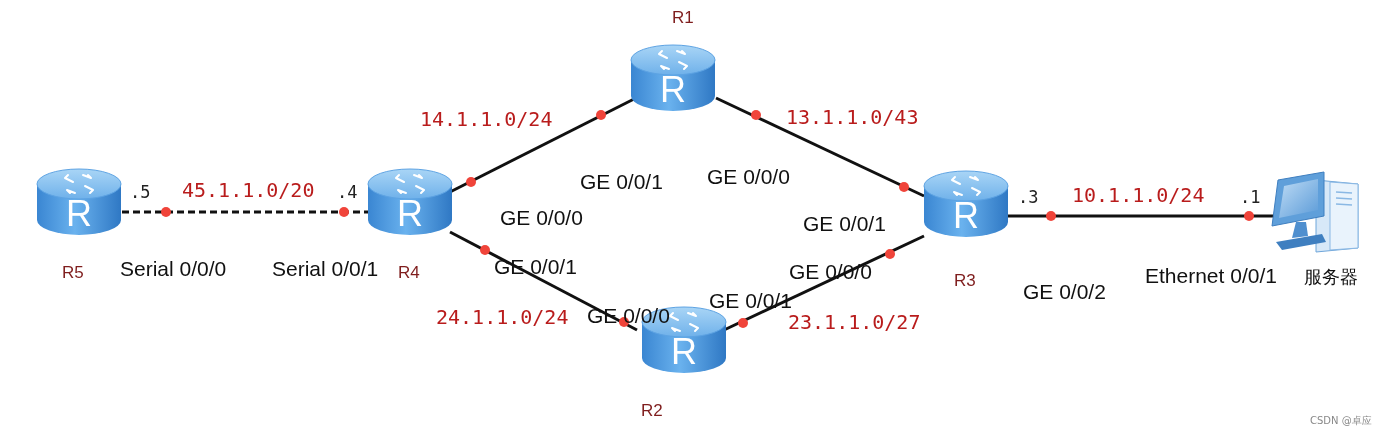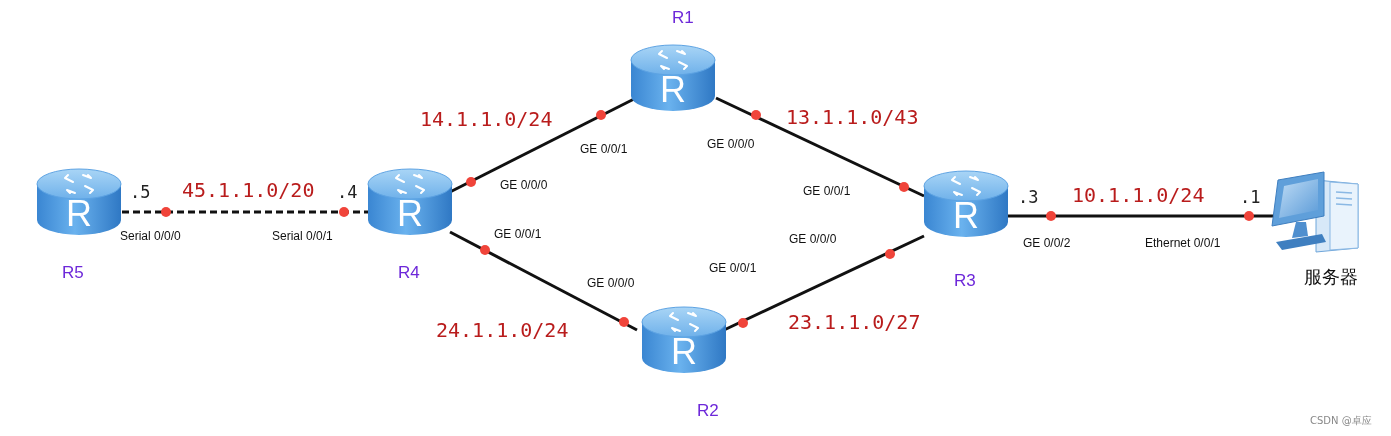--- a/index.html
+++ b/index.html
@@ -1,21 +1,21 @@
 <!DOCTYPE html>
 <html><head>
   <meta charset="utf-8">
   <style>
     html, body { margin: 0; padding: 0; background: #ffffff; }
     body { width: 1391px; height: 436px; position: relative; overflow: hidden; }
     #stage { position: absolute; left: 0; top: 0; width: 1391px; height: 436px; }
     .lbl { position: absolute; white-space: nowrap; color: #1a1a1a; }
     .net { font-family: "DejaVu Sans Mono", "Liberation Mono", monospace; font-size: 20px; color: #b91c1c; }
-    .ifc { font-family: "Liberation Sans", sans-serif; font-size: 12px; color: #111; }
-    .name { font-family: "Liberation Sans", sans-serif; font-size: 17px; color: #6d28d9; }
+    .ifc { font-family: "Liberation Sans", sans-serif; font-size: 21px; color: #111; margin-top: 28px; }
+    .name { font-family: "Liberation Sans", sans-serif; font-size: 17px; color: #7f1d1d; }
     .host { font-family: "DejaVu Sans Mono", "Liberation Mono", monospace; font-size: 17px; color: #222; }
     .server-name { font-family: "DejaVu Sans", sans-serif; font-size: 18px; color: #111; margin-left: 21px; }
     .wm { font-family: "DejaVu Sans", sans-serif; font-size: 10px; color: #888; }
   </style>
 </head>
 <body>
 
 <div id="stage">
   <svg id="svg" width="1391" height="436" viewBox="0 0 1391 436" xmlns="http://www.w3.org/2000/svg">
     <defs>
@@ -120,21 +120,21 @@
           <path d="M 1278 180 L 1324 172 L 1324 216 L 1272 226 Z" fill="#5f9fda" stroke="#3f7fc0"></path>
           <path d="M 1284 186 L 1318 179 L 1318 210 L 1279 218 Z" fill="url(#monGrad)"></path>
           <path d="M 1296 222 L 1306 222 L 1308 236 L 1292 238 Z" fill="#4f8fcf"></path>
           <path d="M 1276 242 L 1322 234 L 1326 242 L 1282 250 Z" fill="#3f7fc0"></path>
         </g>
       </g>
   </svg>
 
   
   <span class="lbl name" style="left:672px;top:8px;">R1</span>
-  <span class="lbl name" style="left:697px;top:401px;">R2</span>
+  <span class="lbl name" style="left:641px;top:401px;">R2</span>
   <span class="lbl name" style="left:954px;top:271px;">R3</span>
   <span class="lbl name" style="left:398px;top:263px;">R4</span>
   <span class="lbl name" style="left:62px;top:263px;">R5</span>
   <span class="lbl server-name" style="left:1283px;top:265px;">服务器</span>
 
   
   <span class="lbl net" style="left:182px;top:178px;">45.1.1.0/20</span>
   <span class="lbl host" style="left:130px;top:182px;">.5</span>
   <span class="lbl host" style="left:337px;top:182px;">.4</span>
   <span class="lbl ifc" style="left:120px;top:229px;text-align:right;">Serial 0/0/0</span>
@@ -144,30 +144,30 @@
   <span class="lbl net" style="left:420px;top:107px;">14.1.1.0/24</span>
   <span class="lbl ifc" style="left:500px;top:178px;">GE 0/0/0</span>
   <span class="lbl ifc" style="left:580px;top:142px;">GE 0/0/1</span>
 
   
   <span class="lbl net" style="left:786px;top:105px;">13.1.1.0/43</span>
   <span class="lbl ifc" style="left:707px;top:137px;">GE 0/0/0</span>
   <span class="lbl ifc" style="left:803px;top:184px;">GE 0/0/1</span>
 
   
-  <span class="lbl net" style="left:436px;top:318px;">24.1.1.0/24</span>
+  <span class="lbl net" style="left:436px;top:305px;">24.1.1.0/24</span>
   <span class="lbl ifc" style="left:494px;top:227px;">GE 0/0/1</span>
   <span class="lbl ifc" style="left:587px;top:276px;">GE 0/0/0</span>
 
   
   <span class="lbl net" style="left:788px;top:310px;">23.1.1.0/27</span>
   <span class="lbl ifc" style="left:709px;top:261px;">GE 0/0/1</span>
   <span class="lbl ifc" style="left:789px;top:232px;">GE 0/0/0</span>
 
   
   <span class="lbl net" style="left:1072px;top:183px;">10.1.1.0/24</span>
   <span class="lbl host" style="left:1018px;top:187px;">.3</span>
   <span class="lbl host" style="left:1240px;top:187px;">.1</span>
-  <span class="lbl ifc" style="left:1023px;top:236px;">GE 0/0/2</span>
+  <span class="lbl ifc" style="left:1023px;top:252px;">GE 0/0/2</span>
   <span class="lbl ifc" style="left:1145px;top:236px;">Ethernet 0/0/1</span>
 
   <span class="lbl wm" style="left:1310px;top:414px;">CSDN @卓应</span>
 </div>
 
 </body></html>

